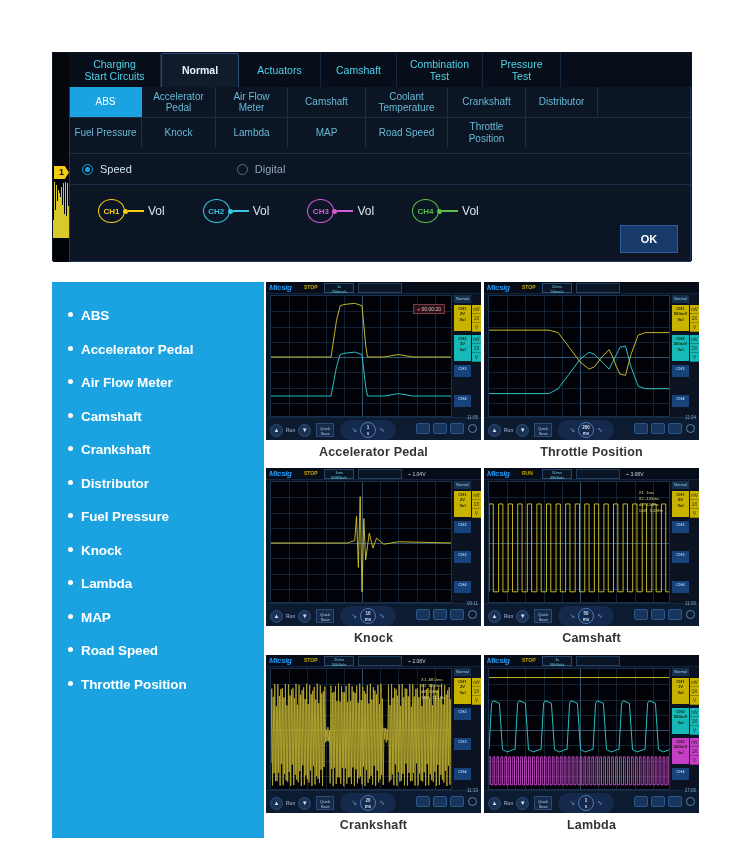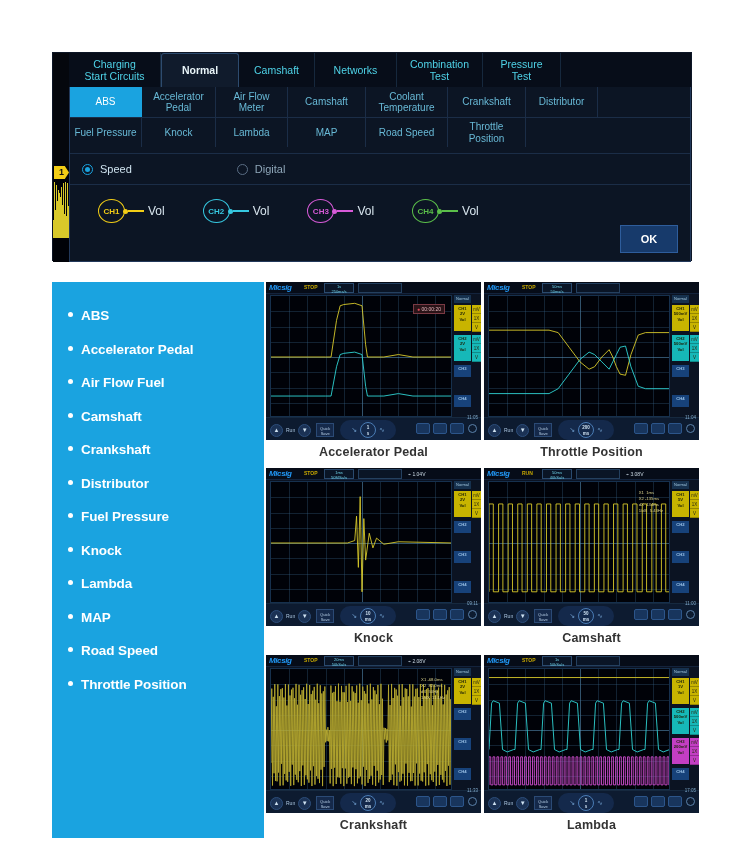--- a/index.html
+++ b/index.html
@@ -328,25 +328,25 @@
       <div class="marker-1">1</div>
 
       <div class="dlg-body">
         <div class="tabrow" id="tabrow">
             <div class="tab" style="width: 92px;">
               <span>Charging<br>Start Circuits</span>
             </div>
             <div class="tab active" style="width: 78px;">
               <span>Normal</span>
             </div>
+            <div class="tab" style="width: 82px;">
+              <span>Actuators</span>
+            </div>
             <div class="tab" style="width: 76px;">
               <span>Camshaft</span>
-            </div>
-            <div class="tab" style="width: 82px;">
-              <span>Networks</span>
             </div>
             <div class="tab" style="width: 86px;">
               <span>Combination<br>Test</span>
             </div>
             <div class="tab" style="width: 78px;">
               <span>Pressure<br>Test</span>
             </div>
           </div>
 
         <div class="panel">
@@ -445,21 +445,21 @@
       <div class="side-item">
         <span class="bul"></span>
         <span>ABS</span>
       </div>
       <div class="side-item">
         <span class="bul"></span>
         <span>Accelerator Pedal</span>
       </div>
       <div class="side-item">
         <span class="bul"></span>
-        <span>Air Flow Fuel</span>
+        <span>Air Flow Meter</span>
       </div>
       <div class="side-item">
         <span class="bul"></span>
         <span>Camshaft</span>
       </div>
       <div class="side-item">
         <span class="bul"></span>
         <span>Crankshaft</span>
       </div>
       <div class="side-item">

